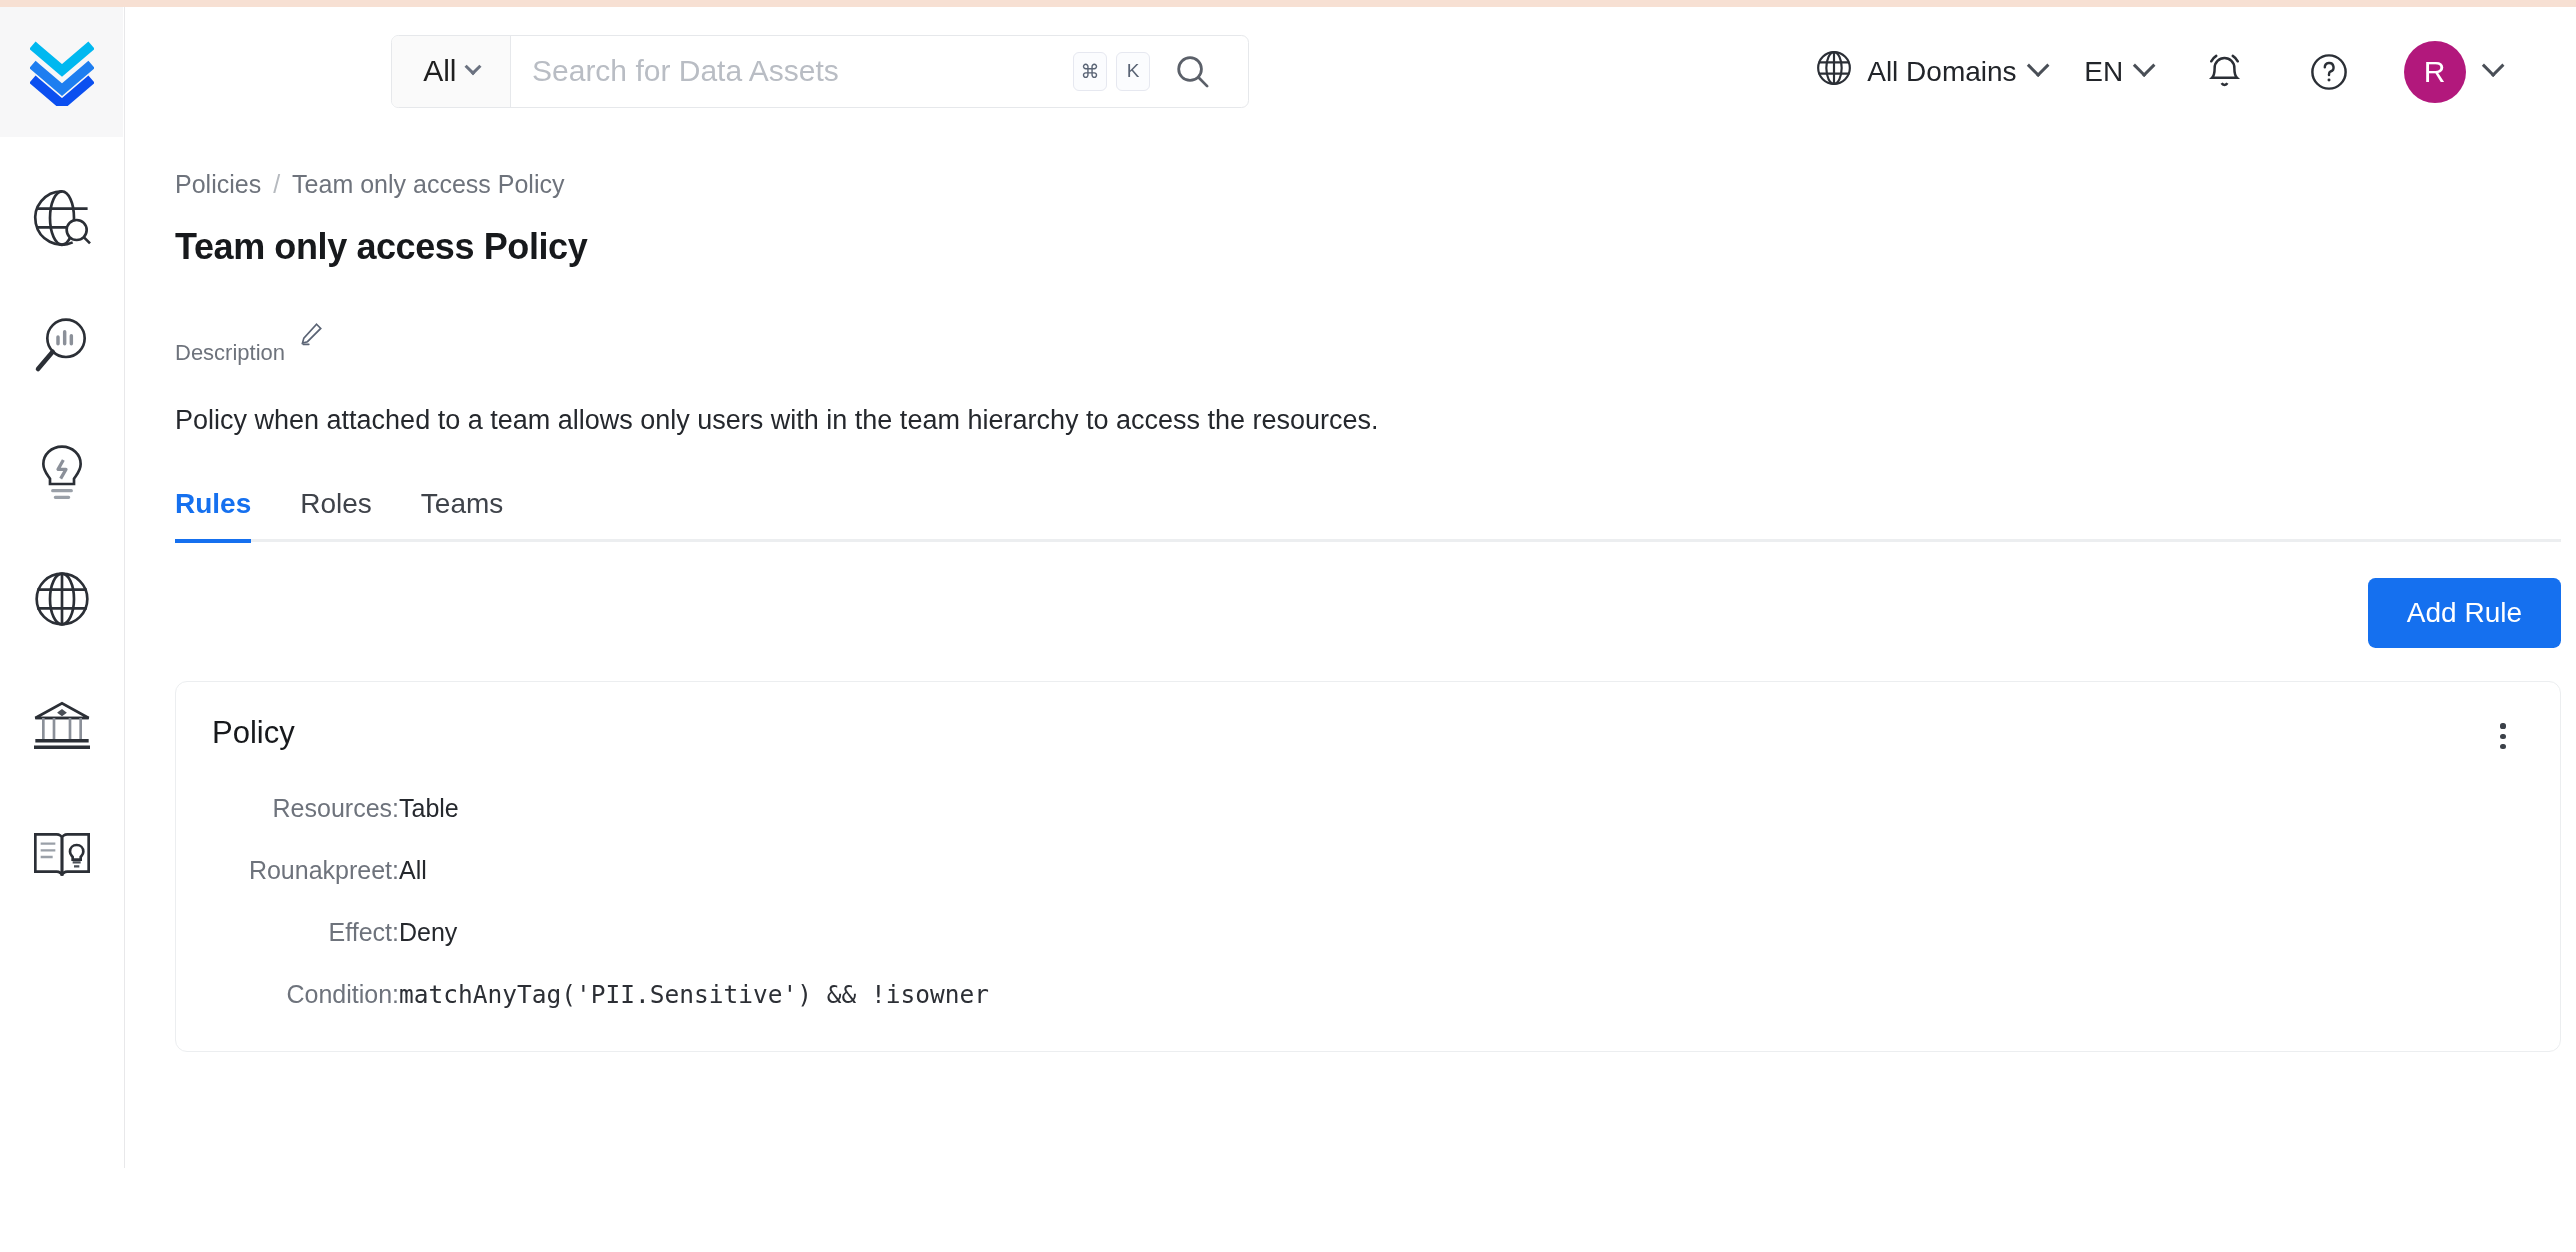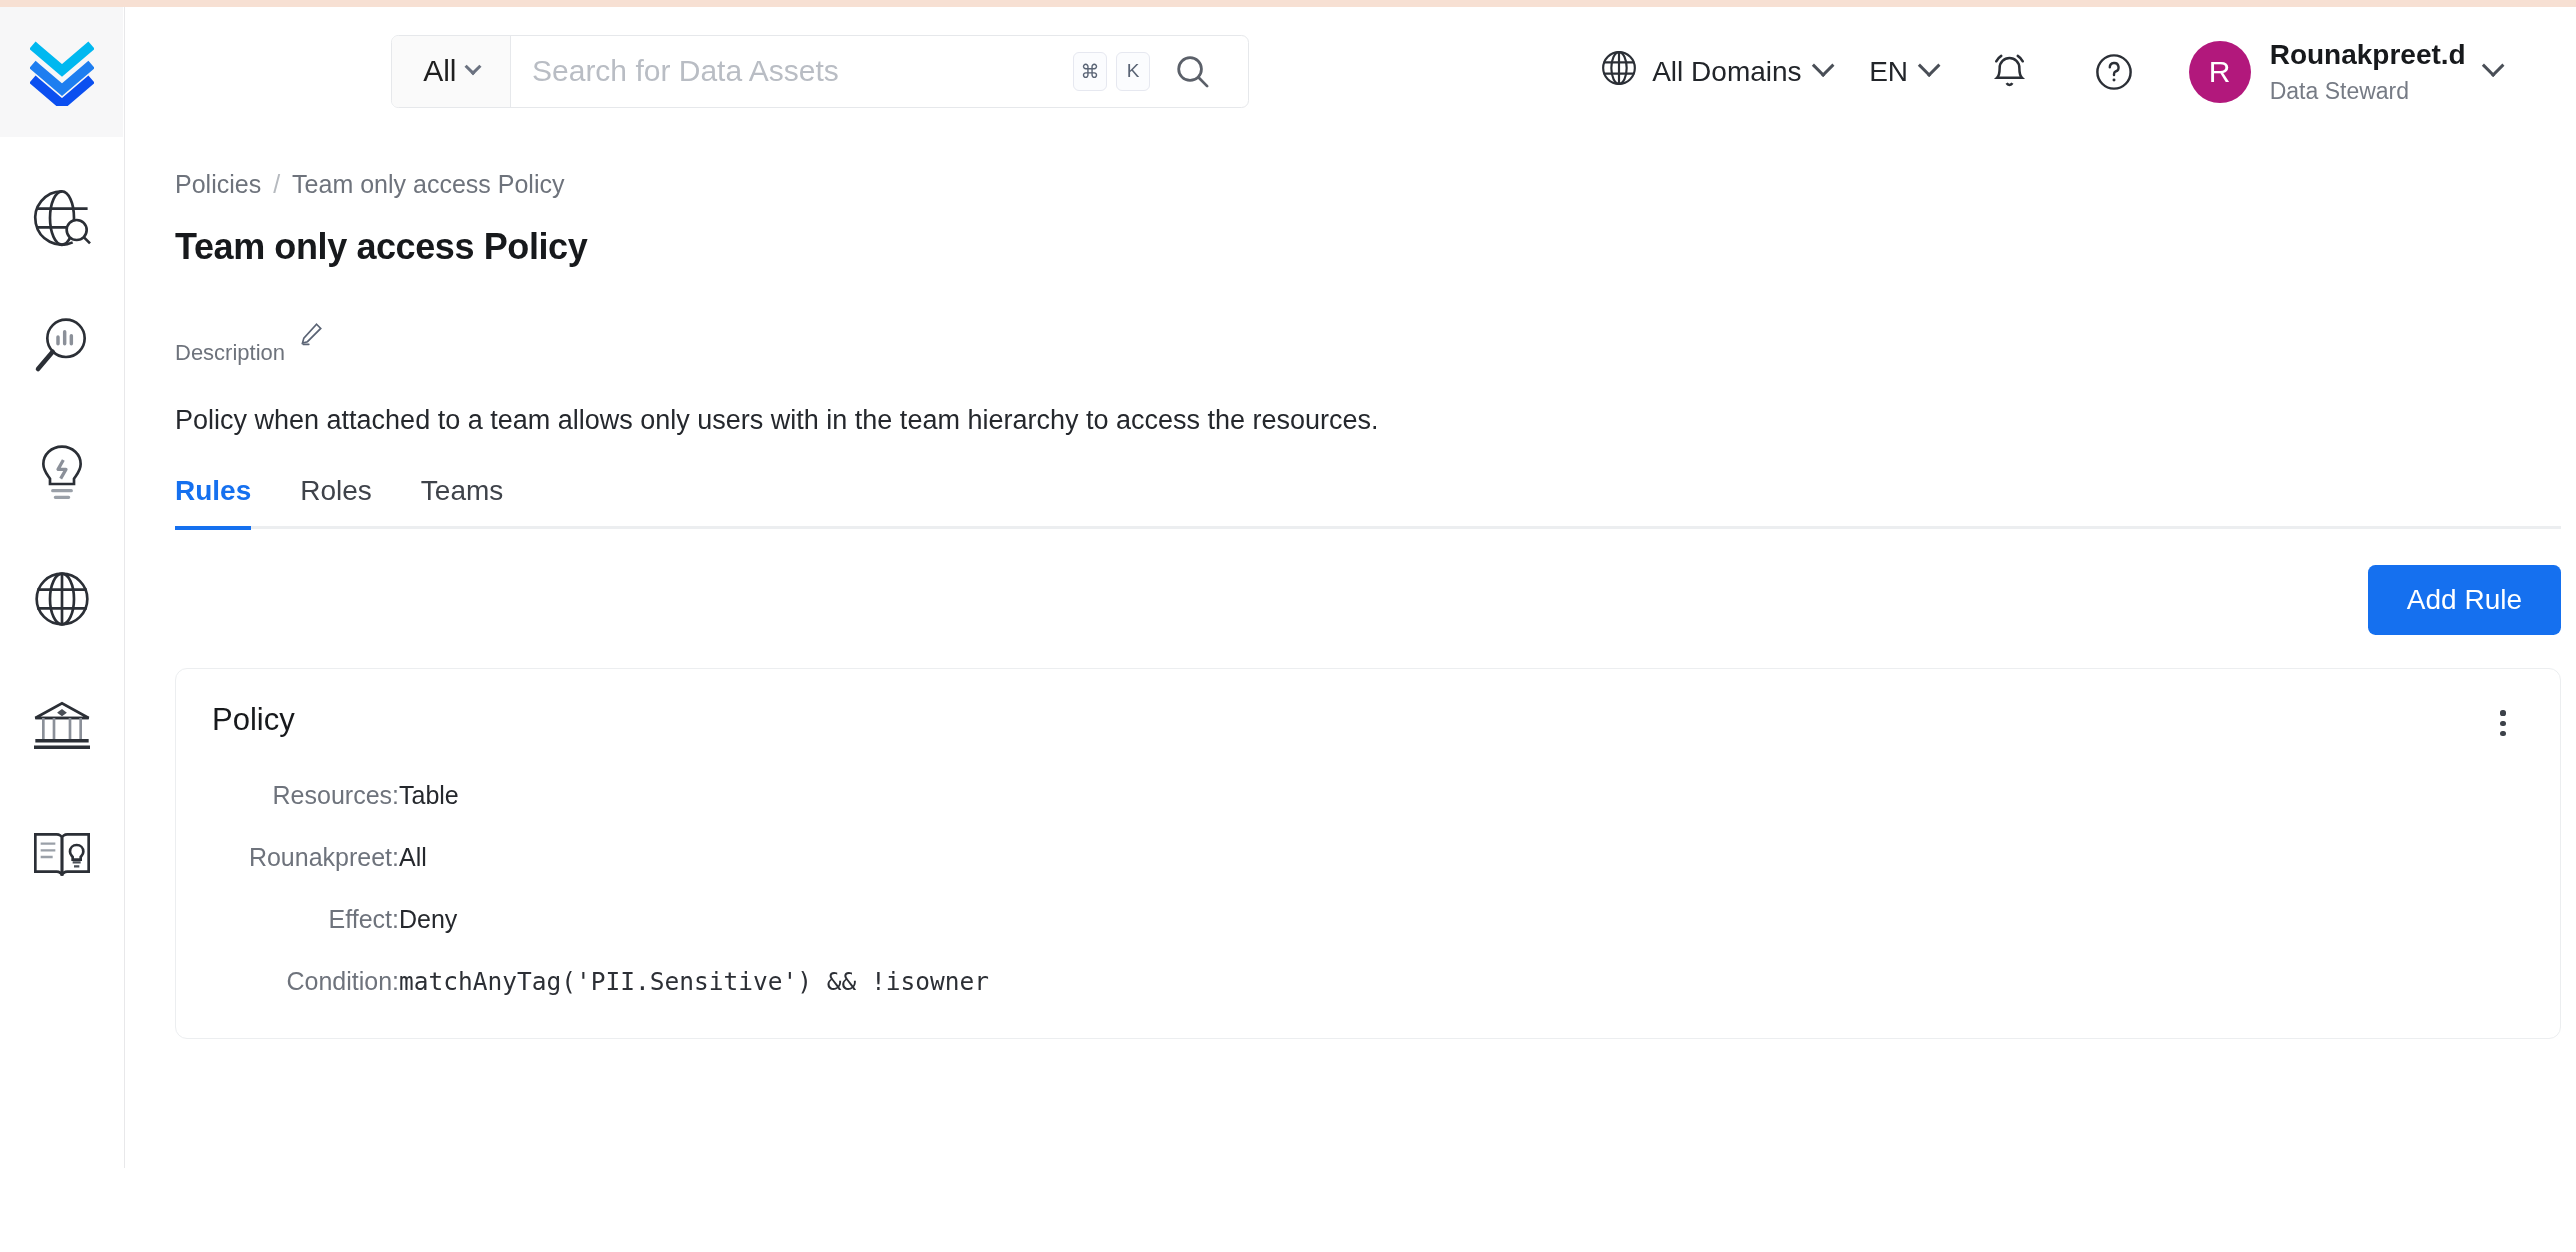--- a/index.html
+++ b/index.html
@@ -211,21 +211,21 @@
     gap: 13.3px;
   }
   .desc-label { font-size: 22px; color: #6e737c; margin-top: 36px; }
   .desc-body {
     margin-top: 39px;
     font-size: 27px;
     color: #25282d;
   }
 
   .tabs {
-    margin-top: 39px;
+    margin-top: 52px;
     display: flex;
     align-items: flex-end;
     gap: 0;
     width: 2386px;
     border-bottom: 3px solid #eceef0;
   }
   .tab {
     font-size: 28px;
     color: #3f434a;
     padding: 0 0 19px 0;
@@ -452,24 +452,20 @@
         <svg width="42" height="42" viewBox="0 0 24 24" fill="none" stroke="#2b2f36" stroke-width="1.4">
           <circle cx="12" cy="12" r="9.5"></circle>
           <path d="M9.6 9.3a2.5 2.5 0 1 1 3.3 2.4c-.7.3-.9.9-.9 1.6v.4" stroke-linecap="round"></path>
           <circle cx="12" cy="16.6" r="0.85" fill="#2b2f36" stroke="none"></circle>
         </svg>
       </span>
     </div>
 
     <div class="hr-item user-block">
       <span class="avatar">R</span>
-      <span class="user-text">
-        <span class="user-name">Rounakpreet.d</span><br>
-        <span class="user-role">Data Steward</span>
-      </span>
       <span class="chev"></span>
     </div>
 
   </div>
 </div>
 
 <div class="content">
 
   <div class="breadcrumb">
     <span class="bc-link">Policies</span>

